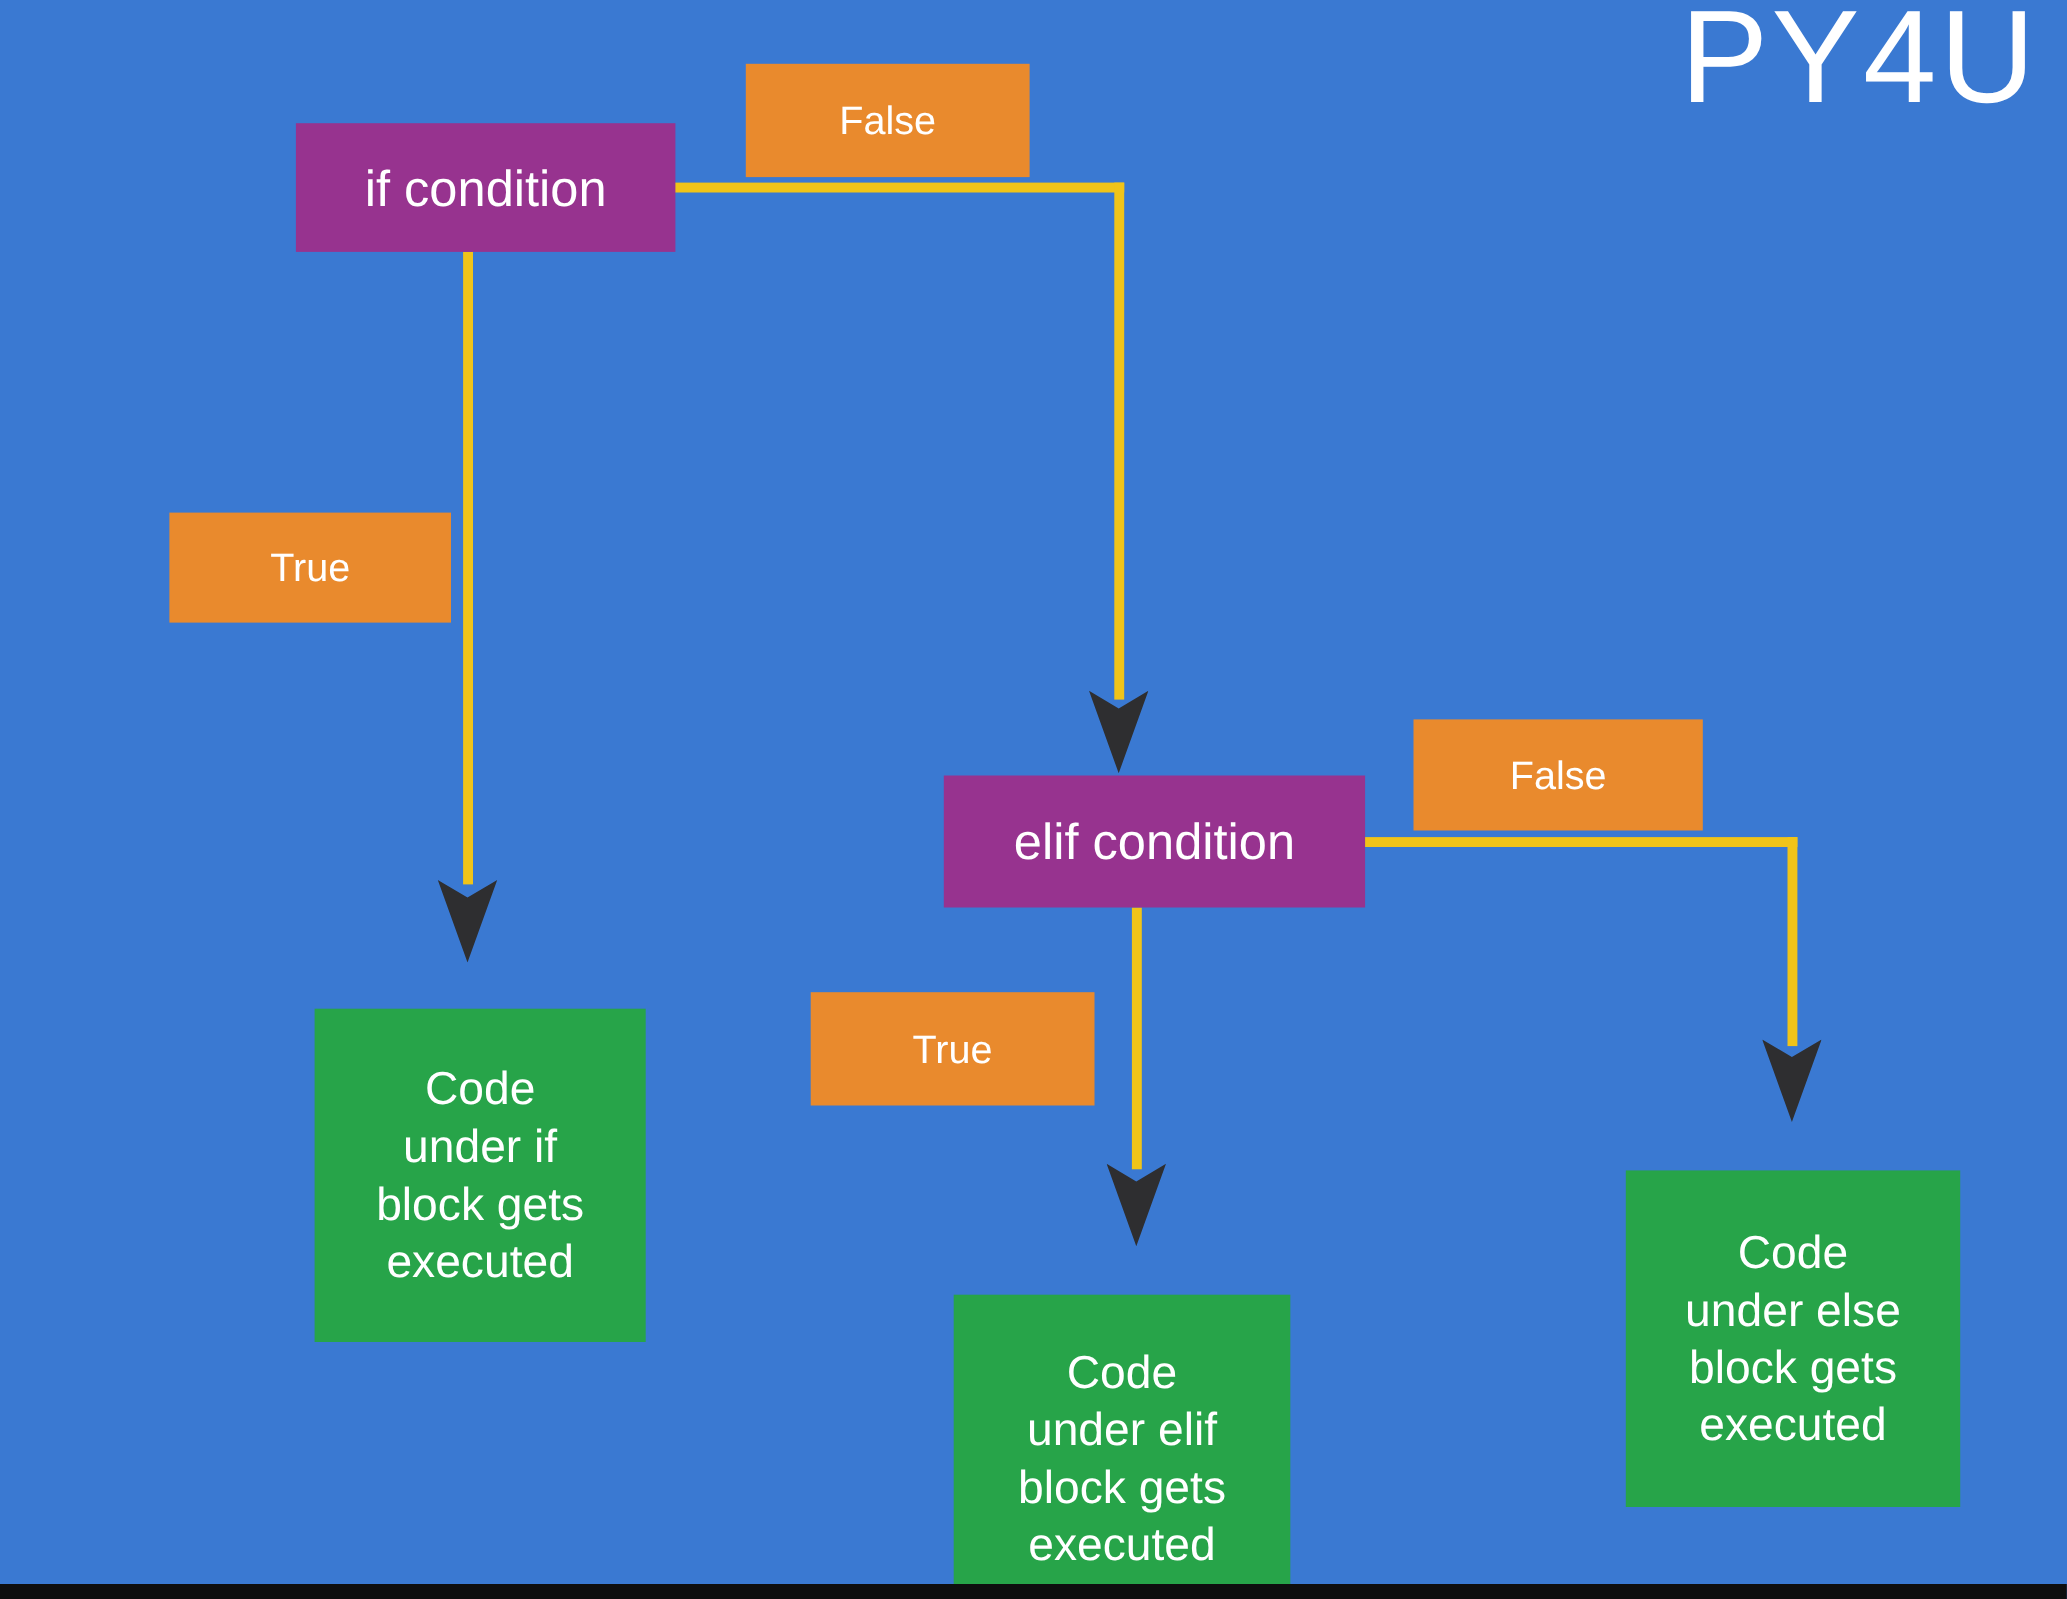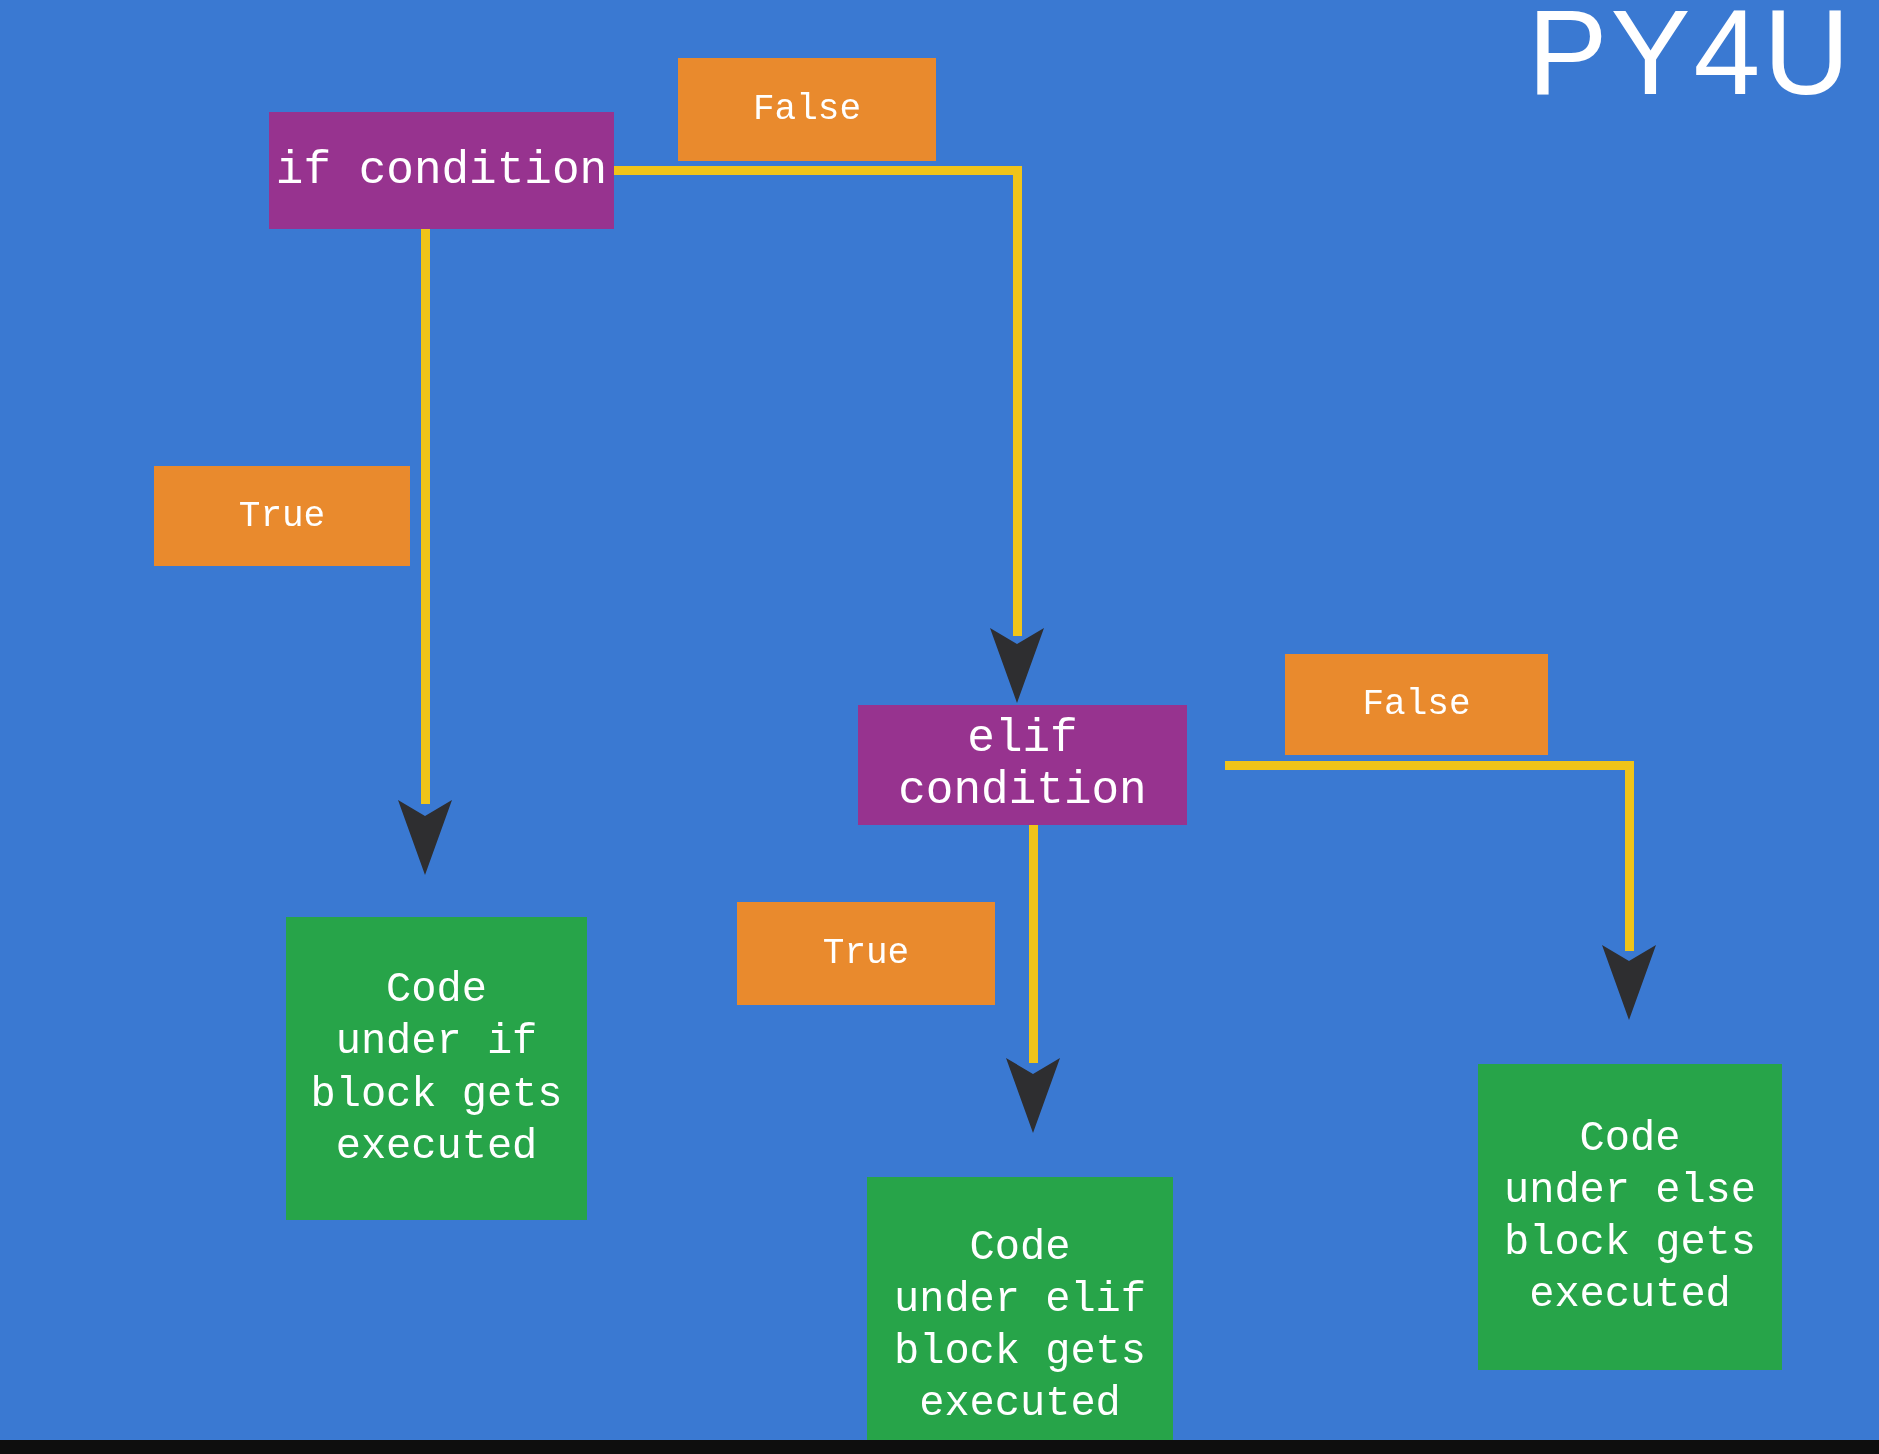--- a/index.html
+++ b/index.html
@@ -25,21 +25,20 @@
     line-height: 1.1;
   }
   .node {
     position: absolute;
     display: flex;
     align-items: center;
     justify-content: center;
     text-align: center;
     color: #FFFFFF;
     white-space: pre-line;
-    font-family: Liberation Mono, monospace;
   }
   .condition {
     background: #97338F;
     font-size: 46px;
     margin-left: 16px;
   }
   .branch-label {
     background: #E98A2D;
     font-size: 36px;
   }
@@ -67,21 +66,21 @@
     width: 100%;
     height: 14px;
     background: #0E0E0E;
   }
 
   
   #node-if        { left: 253px;  top: 112px;  width: 345px; height: 117px; }
   #label-if-false { left: 678px;  top: 58px;   width: 258px; height: 103px; }
   #label-if-true  { left: 154px;  top: 466px;  width: 256px; height: 100px; }
   #node-code-if   { left: 286px;  top: 880px;  width: 301px; height: 303px; }
-  #node-elif      { left: 842px;  top: 705px;  width: 329px; height: 120px; }
+  #node-elif      { left: 842px;  top: 705px;  width: 383px; height: 120px; }
   #label-elif-false { left: 1285px; top: 654px; width: 263px; height: 101px; }
   #label-elif-true  { left: 737px;  top: 902px; width: 258px; height: 103px; }
   #node-code-elif { left: 867px;  top: 1140px; width: 306px; height: 298px; }
   #node-code-else { left: 1478px; top: 1027px; width: 304px; height: 306px; }
 
   
   #conn-if-false-h { left: 598px;  top: 166px; width: 424px; height: 9px; }
   #conn-if-false-v { left: 1013px; top: 166px; width: 9px;   height: 470px; }
   #conn-if-true-v  { left: 421px;  top: 229px; width: 9px;   height: 575px; }
   #conn-elif-false-h { left: 1225px; top: 761px; width: 409px; height: 9px; }

